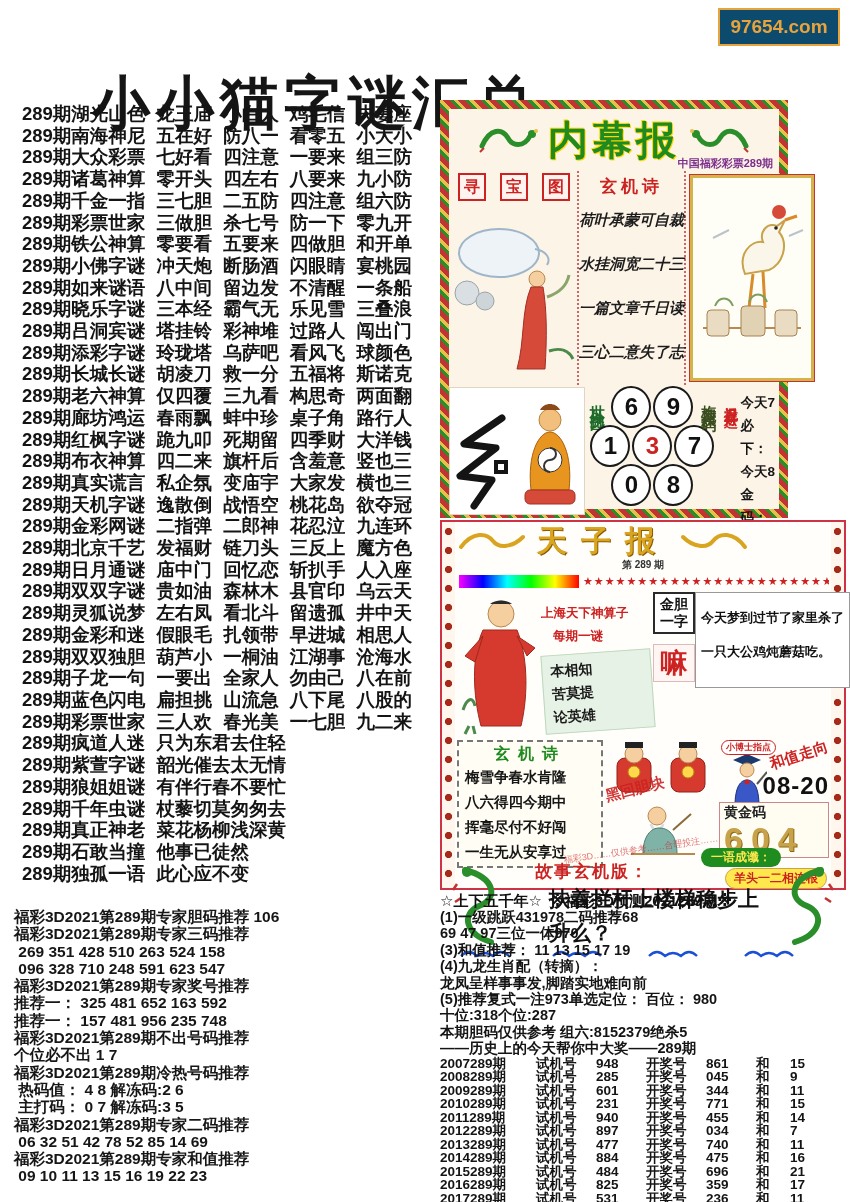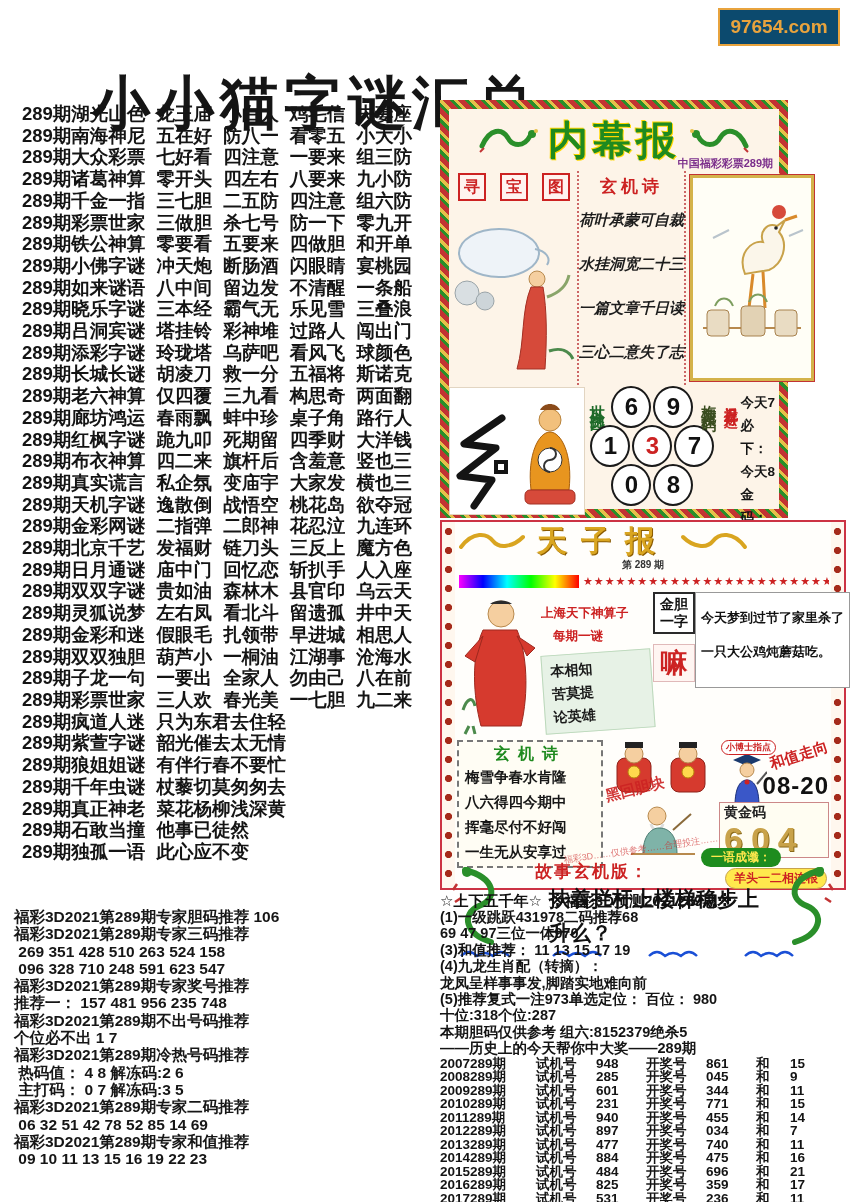--- a/index.html
+++ b/index.html
@@ -153,37 +153,39 @@
     <div class="riddle-row">289期真实谎言 私企氛 变庙宇 大家发 横也三</div>
     <div class="riddle-row">289期天机字谜 逸散倒 战悟空 桃花岛 欲夺冠</div>
     <div class="riddle-row">289期金彩网谜 二指弹 二郎神 花忍泣 九连环</div>
     <div class="riddle-row">289期北京千艺 发福财 链刀头 三反上 魔方色</div>
     <div class="riddle-row">289期日月通谜 庙中门 回忆恋 斩扒手 人入座</div>
     <div class="riddle-row">289期双双字谜 贵如油 森林木 县官印 乌云天</div>
     <div class="riddle-row">289期灵狐说梦 左右凤 看北斗 留遗孤 井中天</div>
     <div class="riddle-row">289期金彩和迷 假眼毛 扎领带 早进城 相思人</div>
     <div class="riddle-row">289期双双独胆 葫芦小 一桐油 江湖事 沧海水</div>
     <div class="riddle-row">289期子龙一句 一要出 全家人 勿由己 八在前</div>
+    <div class="riddle-row">289期蓝色闪电 扁担挑 山流急 八下尾 八股的</div>
     <div class="riddle-row">289期彩票世家 三人欢 春光美 一七胆 九二来</div>
     <div class="riddle-row">289期疯道人迷 只为东君去住轻</div>
     <div class="riddle-row">289期紫萱字谜 韶光催去太无情</div>
     <div class="riddle-row">289期狼姐姐谜 有伴行春不要忙</div>
     <div class="riddle-row">289期千年虫谜 杖藜切莫匆匆去</div>
     <div class="riddle-row">289期真正神老 菜花杨柳浅深黄</div>
     <div class="riddle-row">289期石敢当撞 他事已徒然</div>
     <div class="riddle-row">289期独孤一语 此心应不变</div>
   </div>
 
 <div class="left-footer">
 
 <div class="lf-line">福彩3D2021第289期专家胆码推荐 106</div>
     <div class="lf-line">福彩3D2021第289期专家三码推荐</div>
     <div class="lf-line"> 269 351 428 510 263 524 158</div>
     <div class="lf-line"> 096 328 710 248 591 623 547</div>
     <div class="lf-line">福彩3D2021第289期专家奖号推荐</div>
+    <div class="lf-line">推荐一： 325 481 652 163 592</div>
     <div class="lf-line">推荐一： 157 481 956 235 748</div>
     <div class="lf-line">福彩3D2021第289期不出号码推荐</div>
     <div class="lf-line">个位必不出 1 7</div>
     <div class="lf-line">福彩3D2021第289期冷热号码推荐</div>
     <div class="lf-line"> 热码值： 4 8 解冻码:2 6</div>
     <div class="lf-line"> 主打码： 0 7 解冻码:3 5</div>
     <div class="lf-line">福彩3D2021第289期专家二码推荐</div>
     <div class="lf-line"> 06 32 51 42 78 52 85 14 69</div>
     <div class="lf-line">福彩3D2021第289期专家和值推荐</div>
     <div class="lf-line"> 09 10 11 13 15 16 19 22 23</div>

